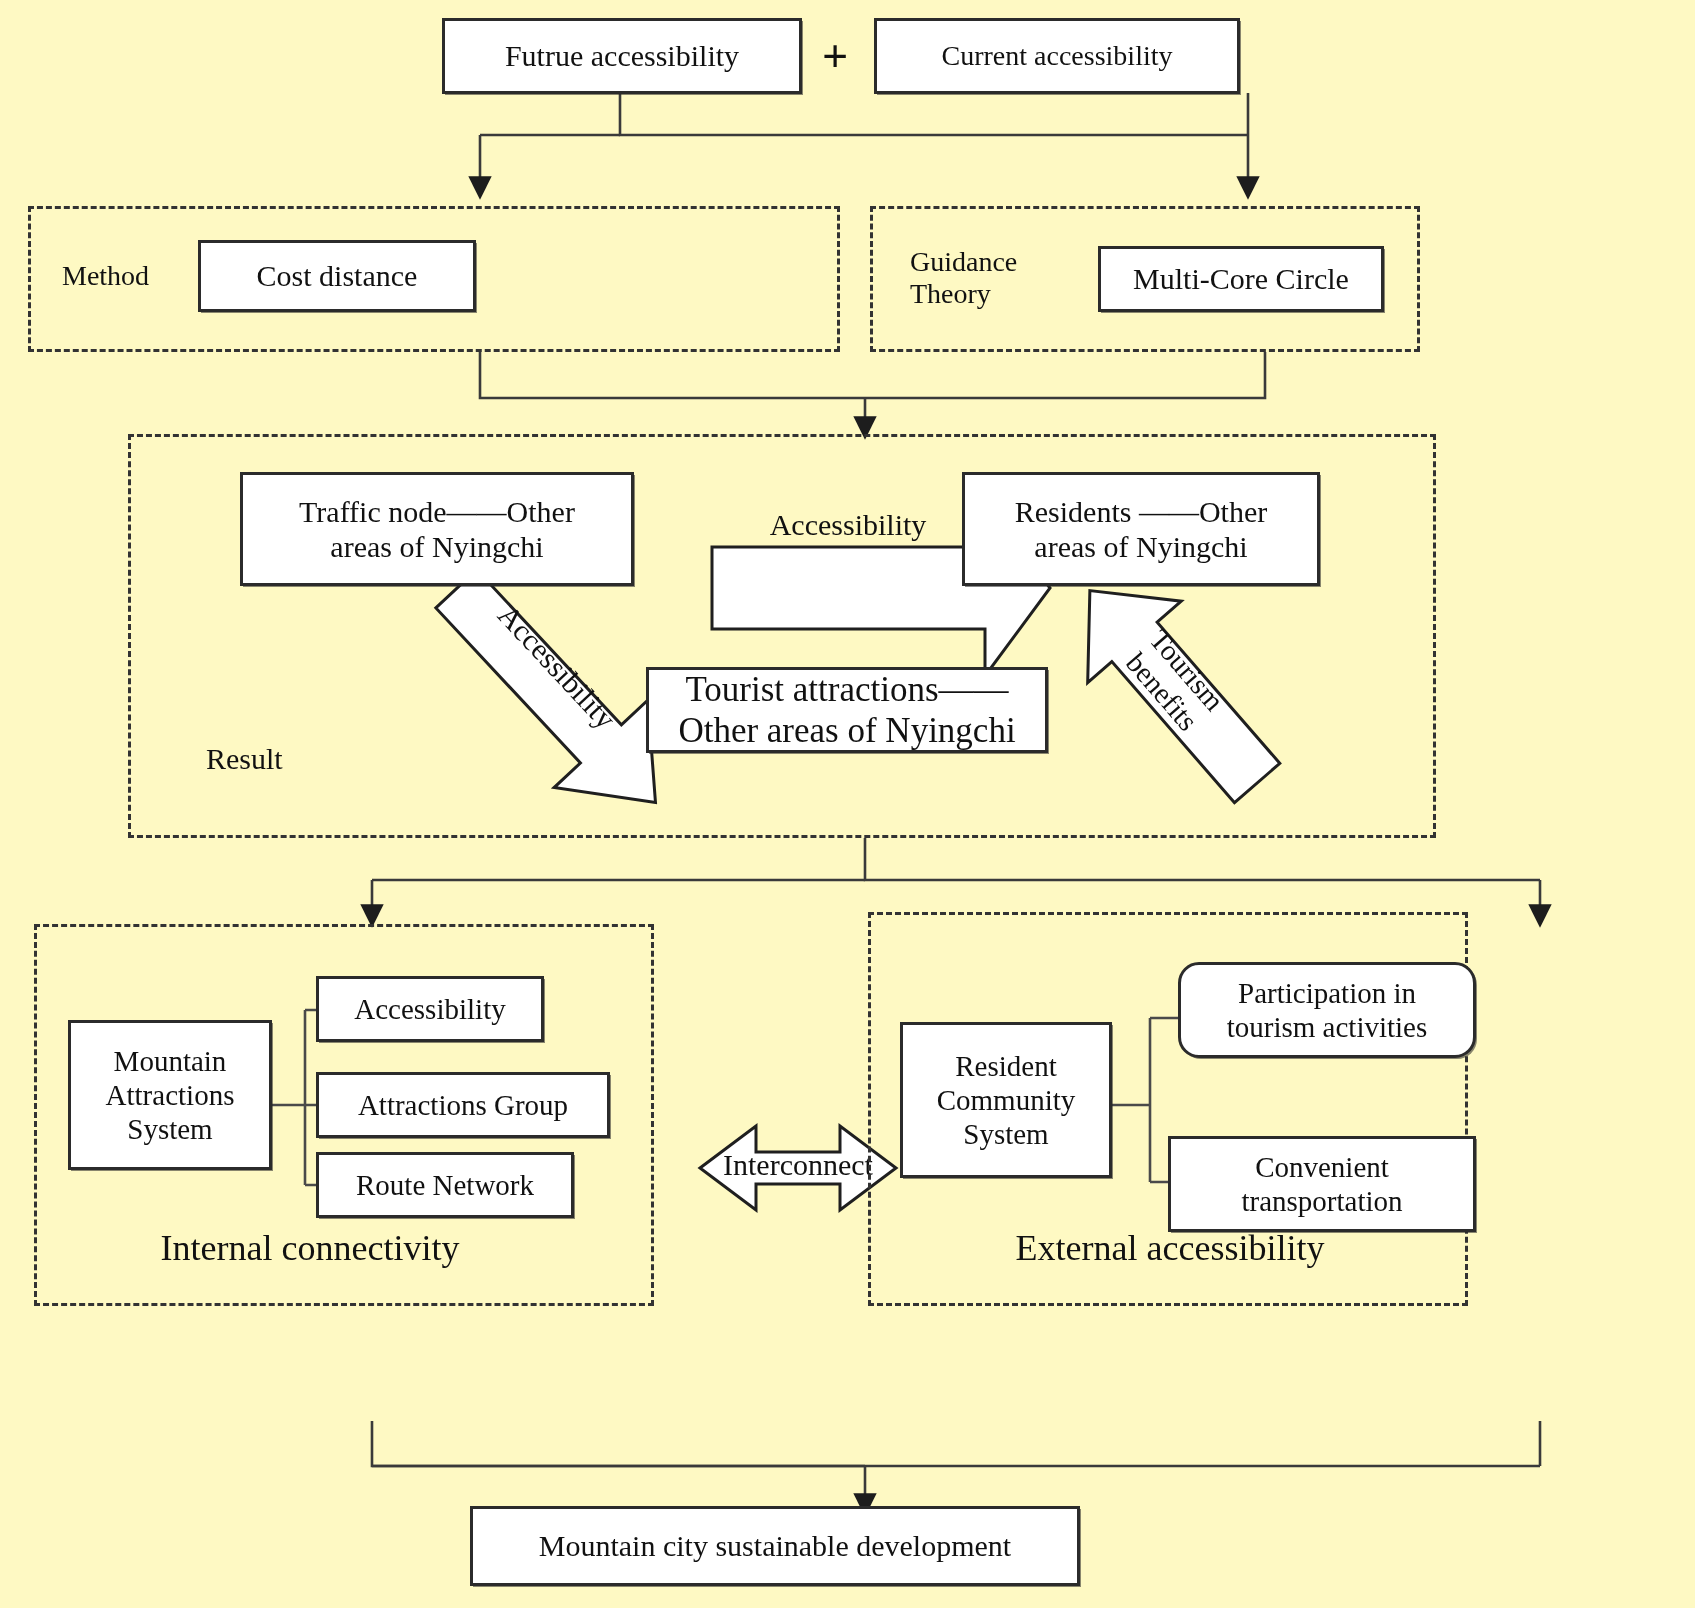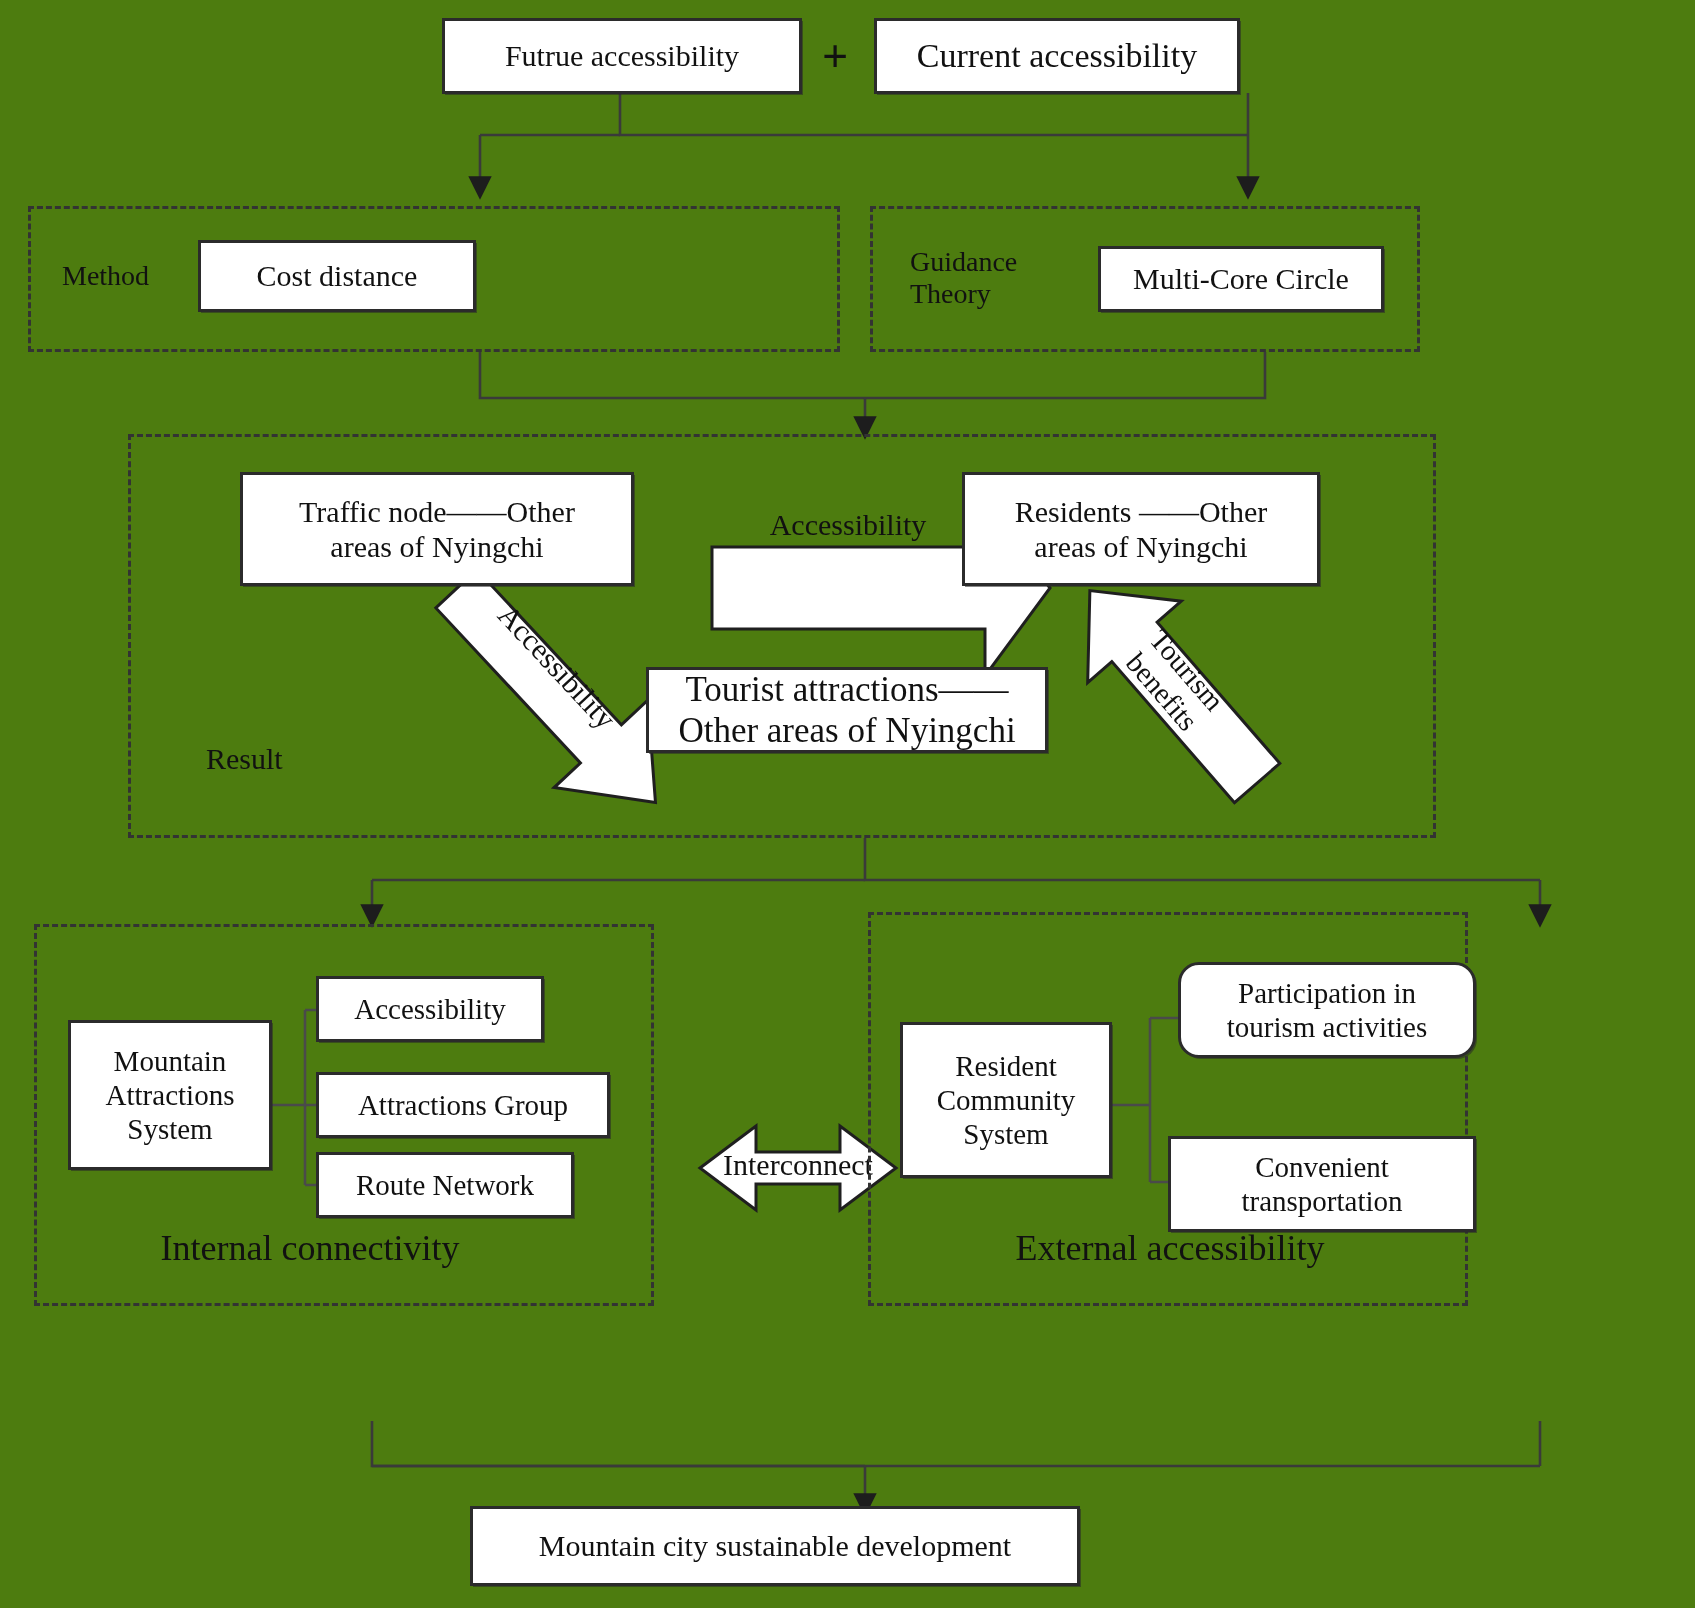--- a/index.html
+++ b/index.html
@@ -1,17 +1,17 @@
 <!DOCTYPE html>
 <html><head>
 <meta charset="utf-8">
 <style>
   html,body{margin:0;padding:0;background:#ffffff;}
   body{font-family:"Liberation Serif", serif;color:#1a1a1a;}
-  #canvas{position:relative;width:1695px;height:1608px;background:#4d7c0f;overflow:hidden;}
+  #canvas{position:relative;width:1695px;height:1608px;background:#fef9c3;overflow:hidden;}
 
   
   .box{
     position:absolute;
     border:3px solid #2b2b2b;
     background:#fff;
     box-sizing:border-box;
     display:flex;
     align-items:center;
     justify-content:center;
@@ -124,21 +124,21 @@
       <path d="M 1150 1182 L 1185 1182"></path>
     </g>
   </svg>
 
   <div class="box" style="left:442px; top:18px; width:360px; height:76px; font-size:30px;">
     <span>Futrue accessibility</span>
   </div>
 
   <div class="plus" style="left:822px; top:34px; font-size:46px;">+</div>
 
-  <div class="box" style="left:874px; top:18px; width:366px; height:76px; font-size:34px;">
+  <div class="box" style="left:874px; top:18px; width:366px; height:76px; font-size:28px;">
     <span>Current accessibility</span>
   </div>
 
   <div class="group" style="left:28px; top:206px; width:812px; height:146px;"></div>
 
   <div class="label" style="left:62px; top:260px; width:140px; font-size:28px;">Method</div>
 
   <div class="box" style="left:198px; top:240px; width:278px; height:72px; font-size:30px;">
     <span>Cost distance</span>
   </div>

